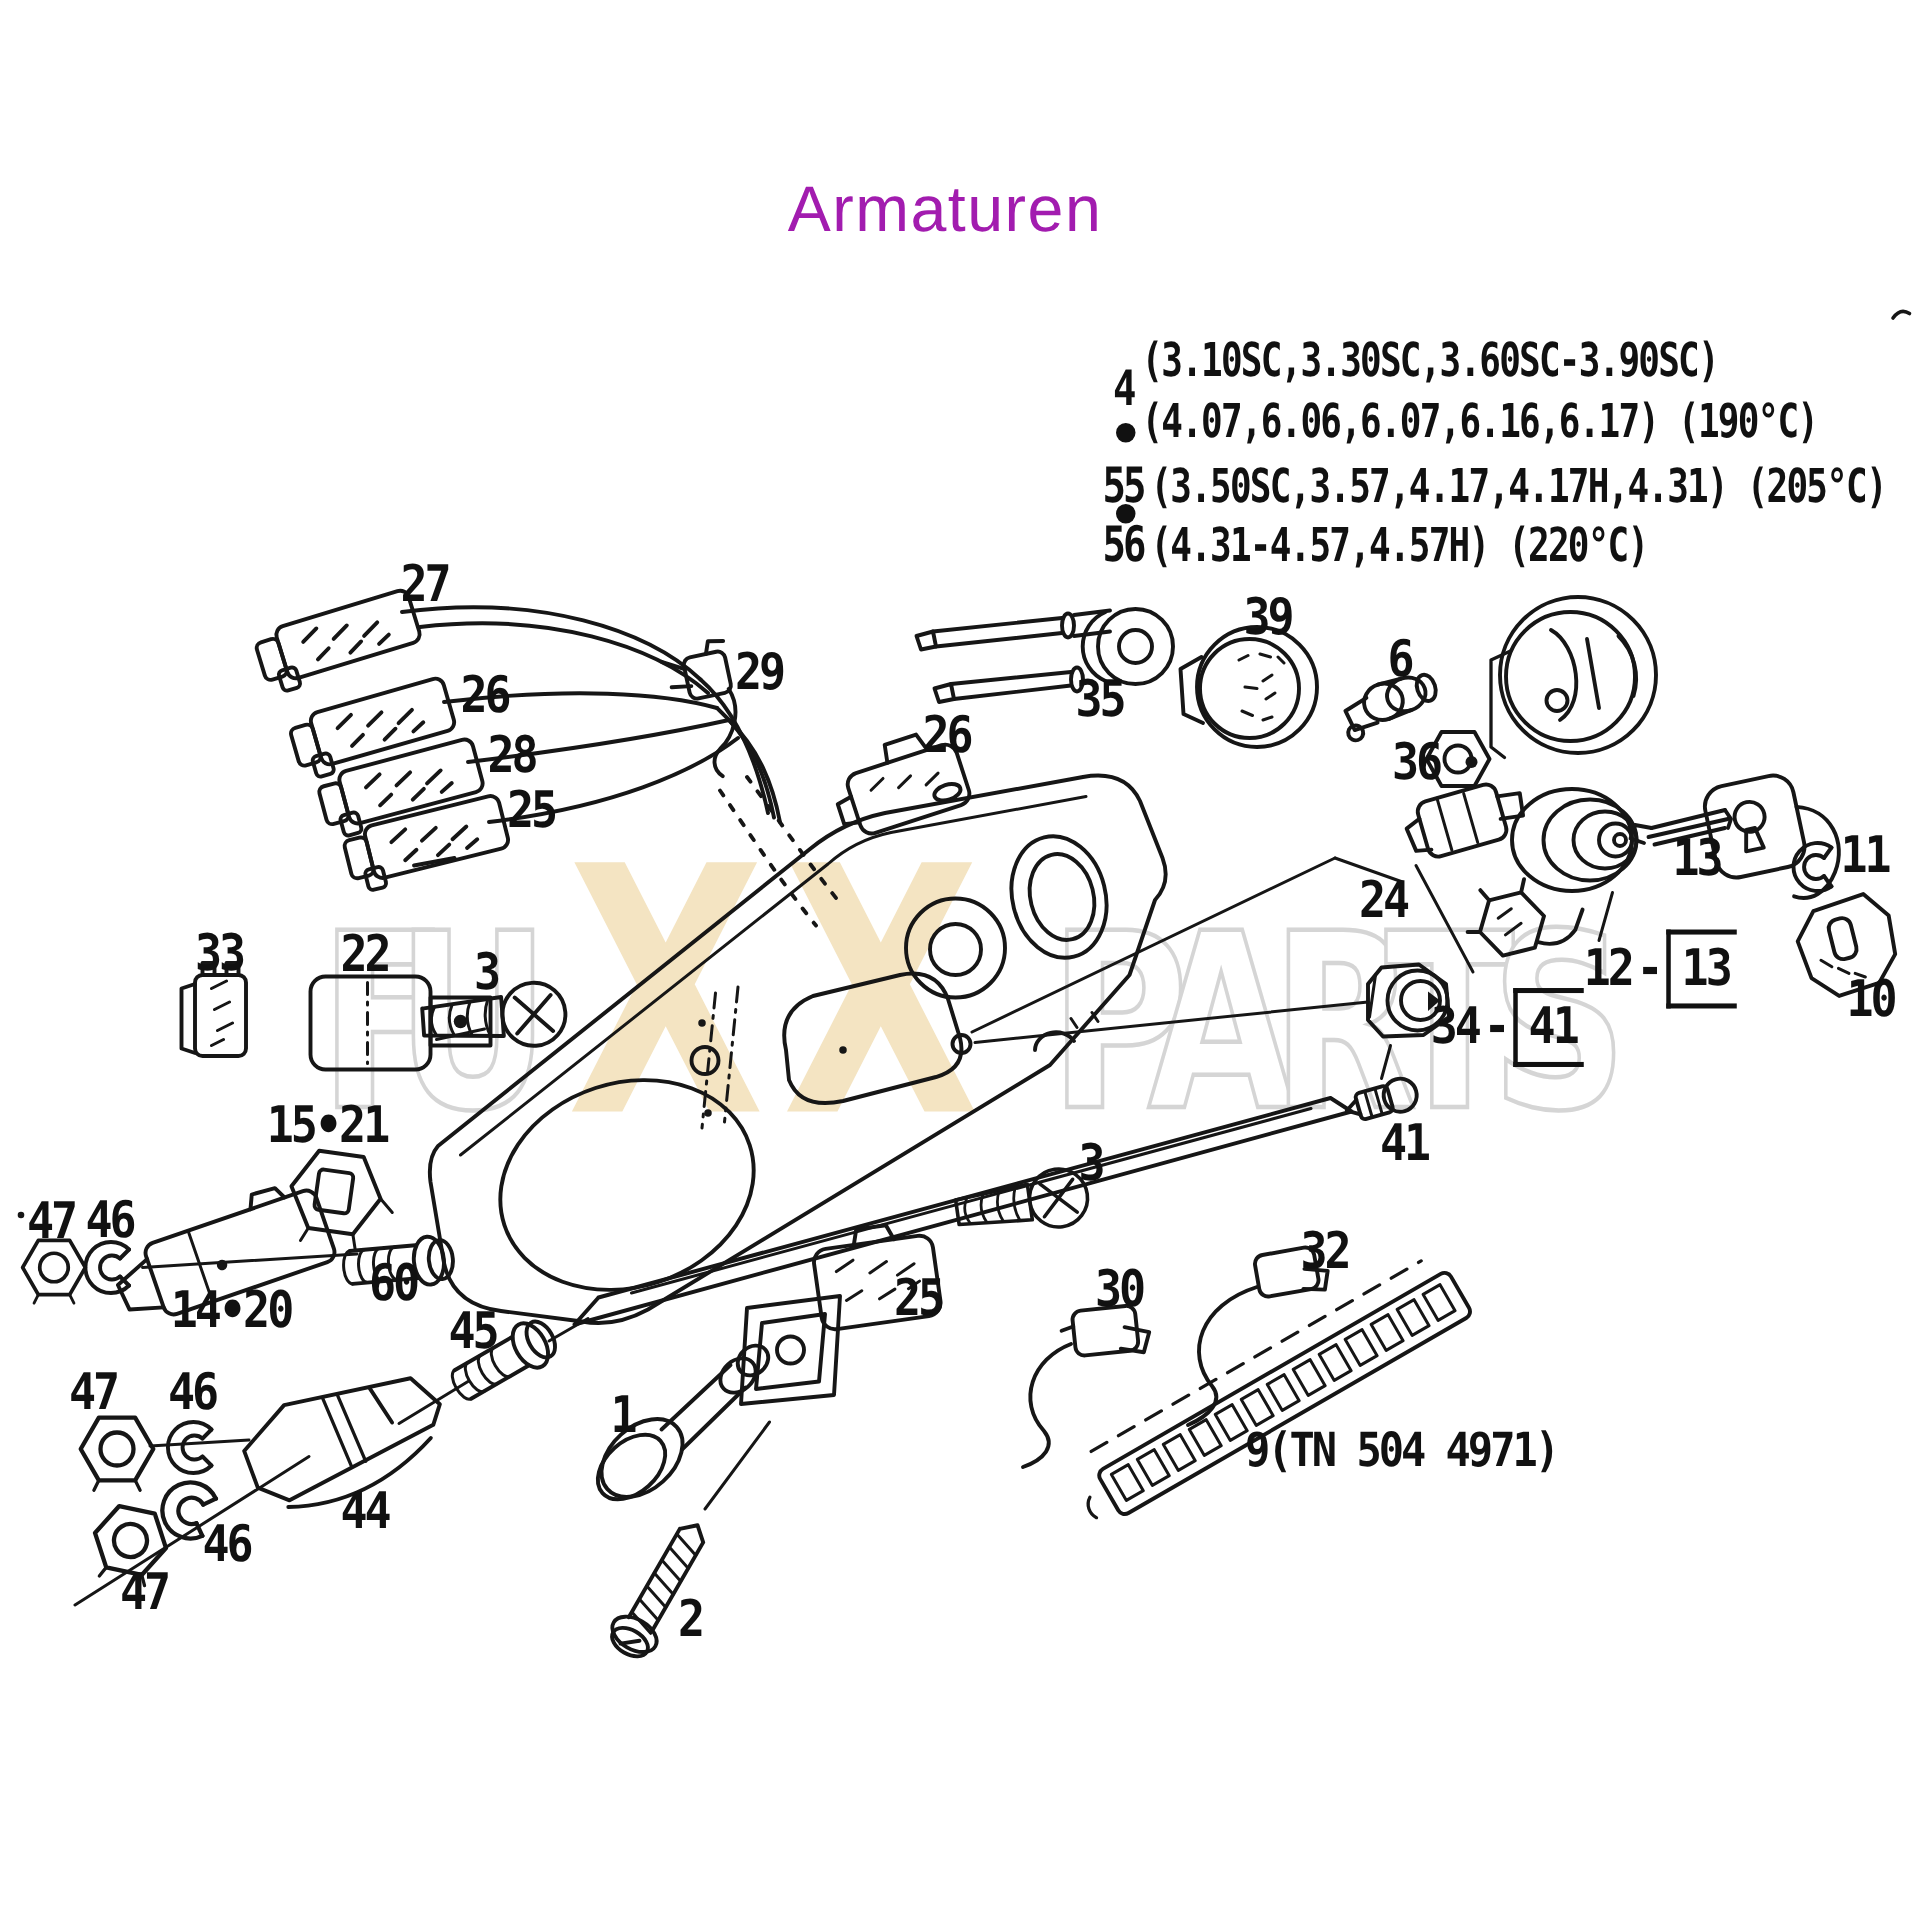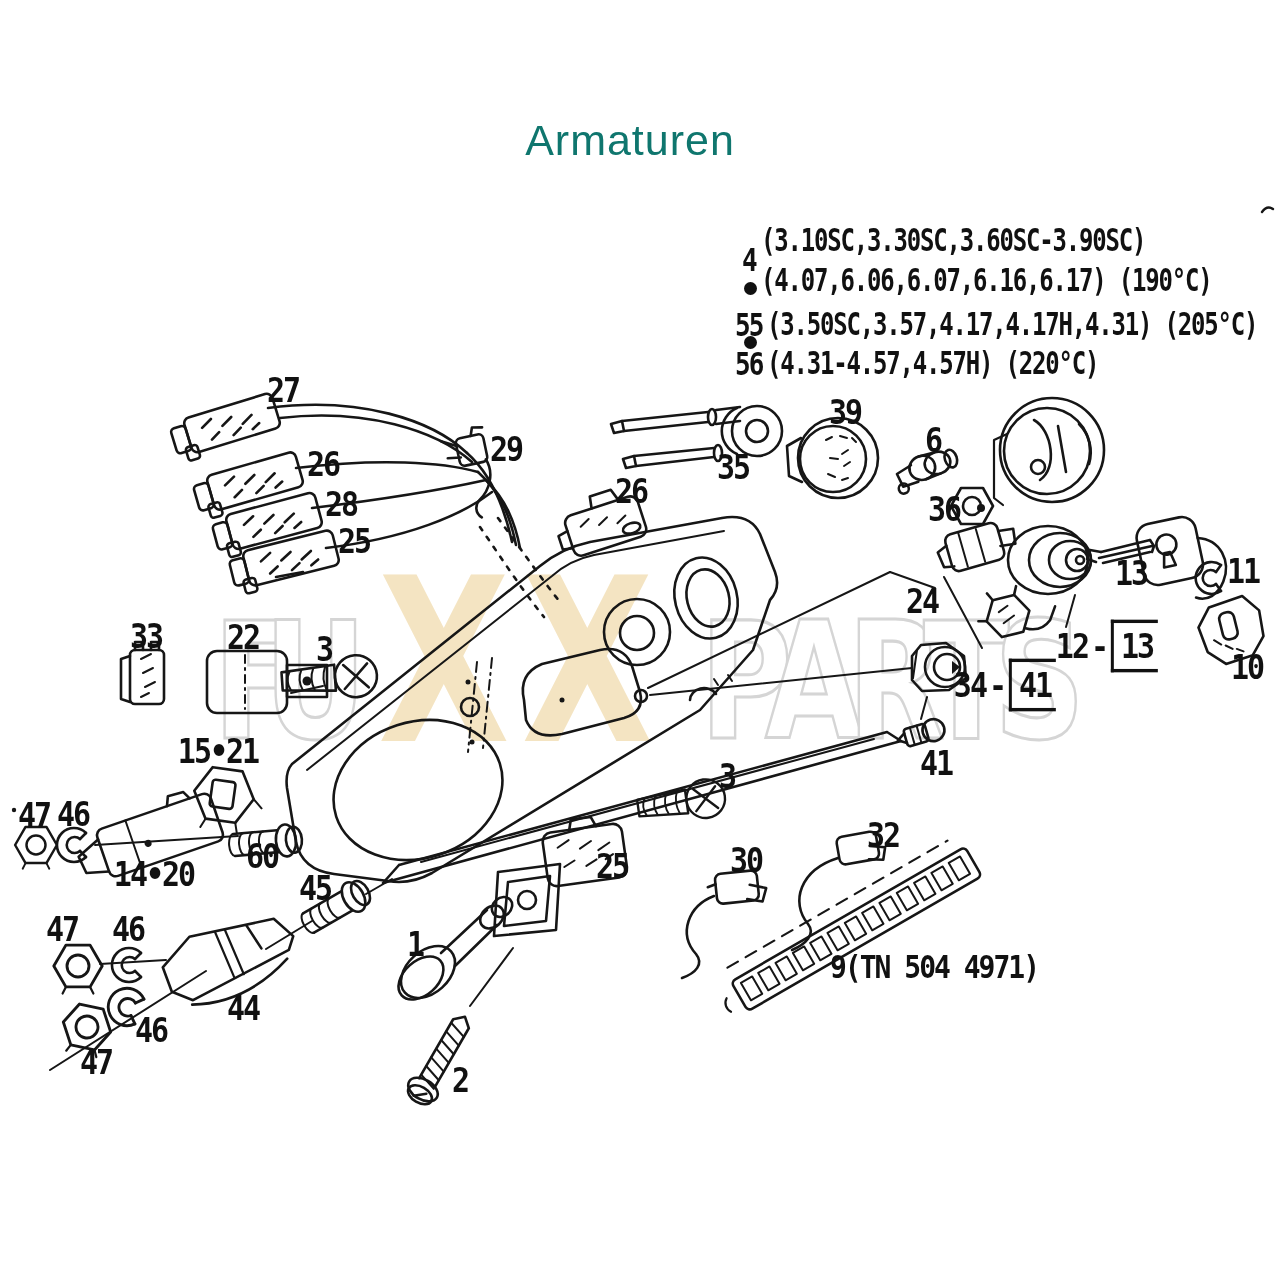--- a/index.html
+++ b/index.html
@@ -1,20 +1,20 @@
 <!DOCTYPE html>
 <html><head>
 <meta charset="utf-8">
 <style>
   html,body{margin:0;padding:0;}
   body{width:1280px;height:1280px;background:#ffffff;position:relative;overflow:hidden;
        font-family:"DejaVu Sans Mono",monospace;}
   .stage{position:absolute;inset:0;}
   .page-title{position:absolute;left:630px;top:116px;transform:translateX(-50%);
-       font-family:"Liberation Sans",sans-serif;font-size:43px;font-weight:400;color:#0f766e;
+       font-family:"Liberation Sans",sans-serif;font-size:43px;font-weight:400;color:#a21caf;
        letter-spacing:1px;white-space:nowrap;}
   svg.art{position:absolute;left:0;top:0;}
   .note-ref{position:absolute;font-size:26px;font-weight:700;color:#111;letter-spacing:-2px;
        transform:scaleY(1.25);transform-origin:top left;white-space:nowrap;}
   .note-lines{position:absolute;font-size:24px;font-weight:700;color:#111;letter-spacing:-1.2px;
        line-height:31px;transform:scaleY(1.3);transform-origin:top left;white-space:nowrap;}
   .note-bullet{position:absolute;width:13px;height:13px;border-radius:50%;background:#111;}
   .plabel{position:absolute;transform:translate(-50%,-50%) scaleY(1.12);font-size:30px;
        font-weight:700;color:#111;letter-spacing:-2px;white-space:nowrap;}
   .clabel{position:absolute;transform:translate(-50%,-50%) scaleY(1.12);display:flex;

